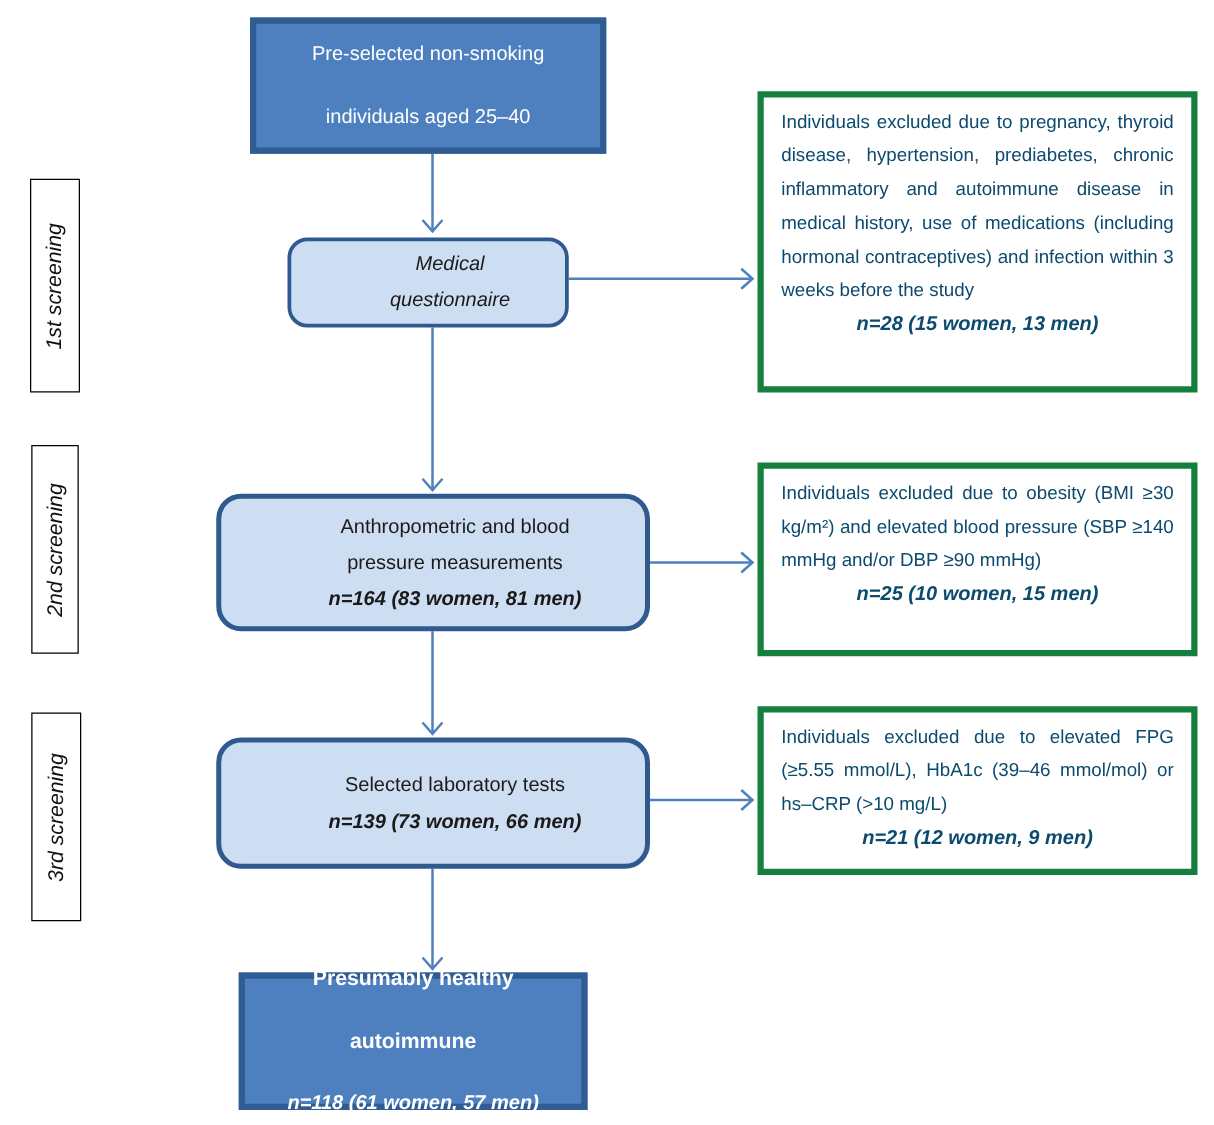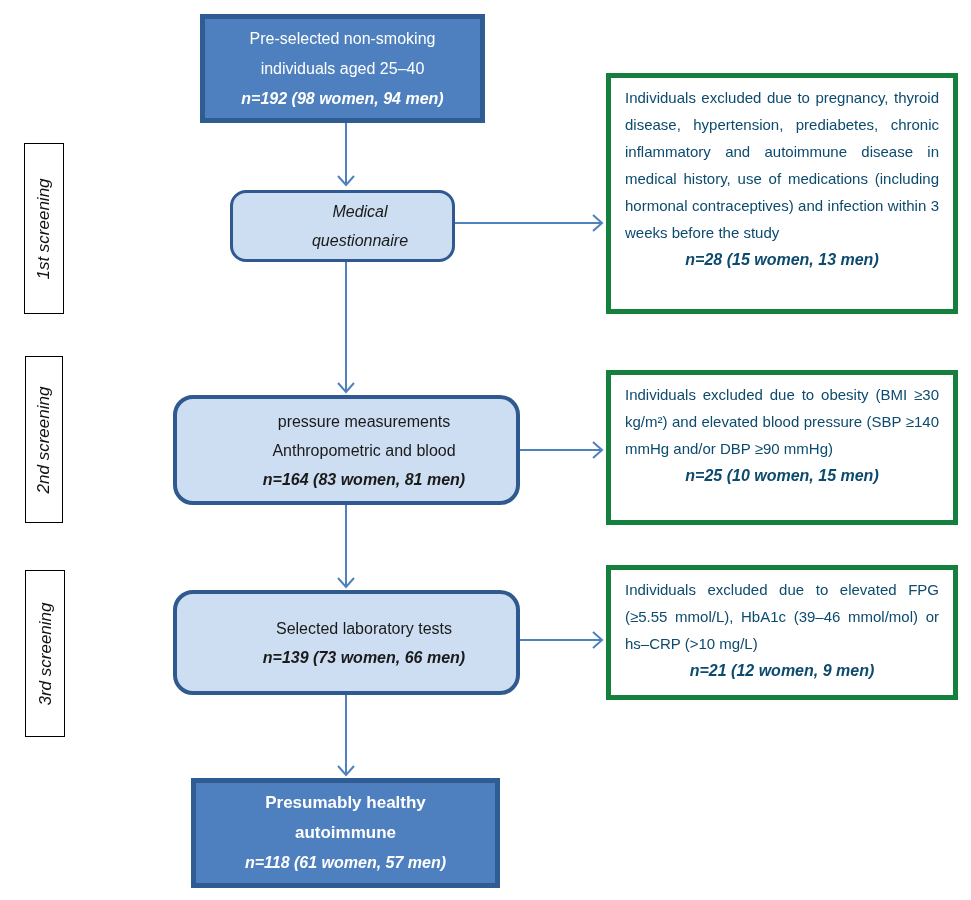--- a/index.html
+++ b/index.html
@@ -28,20 +28,21 @@
     flex-direction: column;
     align-items: center;
     justify-content: center;
     text-align: center;
   }
   
   .box.dark {
     background: #4e80bf;
     border: 5px solid #2f5c92;
     color: #ffffff;
+    gap: 20px;
   }
   .box.dark .line { font-size: 16px; line-height: 30px; }
   .box.dark.bold .line { font-weight: bold; font-size: 17px; }
   .box.dark .nline {
     font-size: 16px; line-height: 30px;
     font-weight: bold; font-style: italic;
   }
   
   .box.light {
     background: #cdddf2;
@@ -139,53 +140,52 @@
   <div class="stage" style="left:25px; top:356px; width:38px; height:167px;">
     <span class="stage-text">2nd screening</span>
   </div>
   <div class="stage" style="left:25px; top:570px; width:40px; height:167px;">
     <span class="stage-text">3rd screening</span>
   </div>
 
   <div class="box dark" style="left:200px; top:14px; width:285px; height:109px;">
     <div class="line">Pre-selected non-smoking</div>
     <div class="line">individuals aged 25–40</div>
-    <div class="nline">n=192 (98 women, 94 men)</div>
   </div>
 
   <div class="box light italic" style="left:230px; top:190px; width:225px; height:72px; border-width:3px; border-radius:16px;">
     <div class="line">Medical</div>
     <div class="line">questionnaire</div>
   </div>
 
   <div class="excl" style="left:606px; top:73px; width:352px; height:241px;">
     <div class="body">Individuals excluded due to pregnancy, thyroid disease, hypertension, prediabetes, chronic inflammatory and autoimmune disease in medical history, use of medications (including hormonal contraceptives) and infection within 3 weeks before the study</div>
     <div class="nline">n=28 (15 women, 13 men)</div>
   </div>
 
   <div class="box light" style="left:173px; top:395px; width:347px; height:110px;">
+    <div class="line">Anthropometric and blood</div>
     <div class="line">pressure measurements</div>
-    <div class="line">Anthropometric and blood</div>
     <div class="nline">n=164 (83 women, 81 men)</div>
   </div>
 
   <div class="excl" style="left:606px; top:370px; width:352px; height:155px;">
     <div class="body">Individuals excluded due to obesity (BMI ≥30 kg/m²) and elevated blood pressure (SBP ≥140 mmHg and/or DBP ≥90 mmHg)</div>
     <div class="nline">n=25 (10 women, 15 men)</div>
   </div>
 
   <div class="box light" style="left:173px; top:590px; width:347px; height:105px;">
     <div class="line">Selected laboratory tests</div>
     <div class="nline">n=139 (73 women, 66 men)</div>
   </div>
 
   <div class="excl" style="left:606px; top:565px; width:352px; height:135px;">
     <div class="body">Individuals excluded due to elevated FPG (≥5.55 mmol/L), HbA1c (39–46 mmol/mol) or hs–CRP (&gt;10 mg/L)</div>
     <div class="nline">n=21 (12 women, 9 men)</div>
   </div>
 
-  <div class="box dark bold" style="left:191px; top:778px; width:309px; height:110px;">
+  <div class="box dark bold" style="left:191px; top:778px; width:279px; height:110px;">
     <div class="line">Presumably healthy</div>
     <div class="line">autoimmune</div>
     <div class="nline">n=118 (61 women, 57 men)</div>
   </div>
 
 </div>
 
 </body></html>

